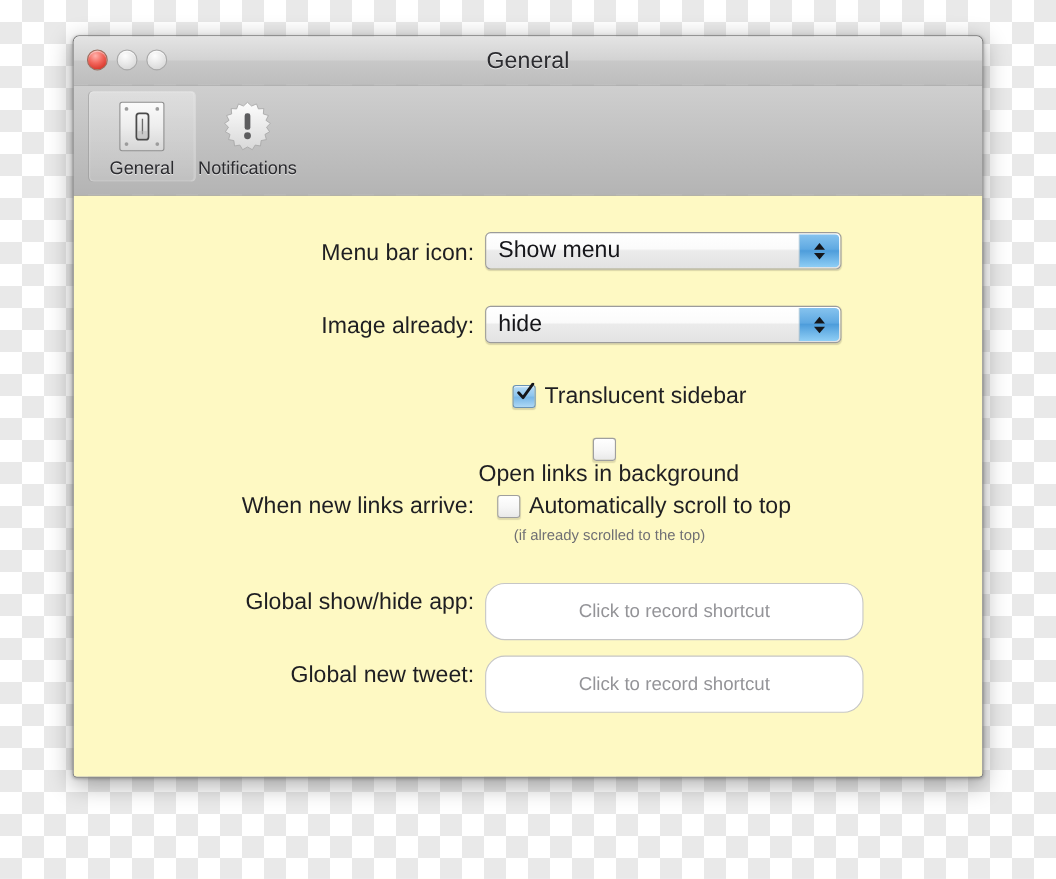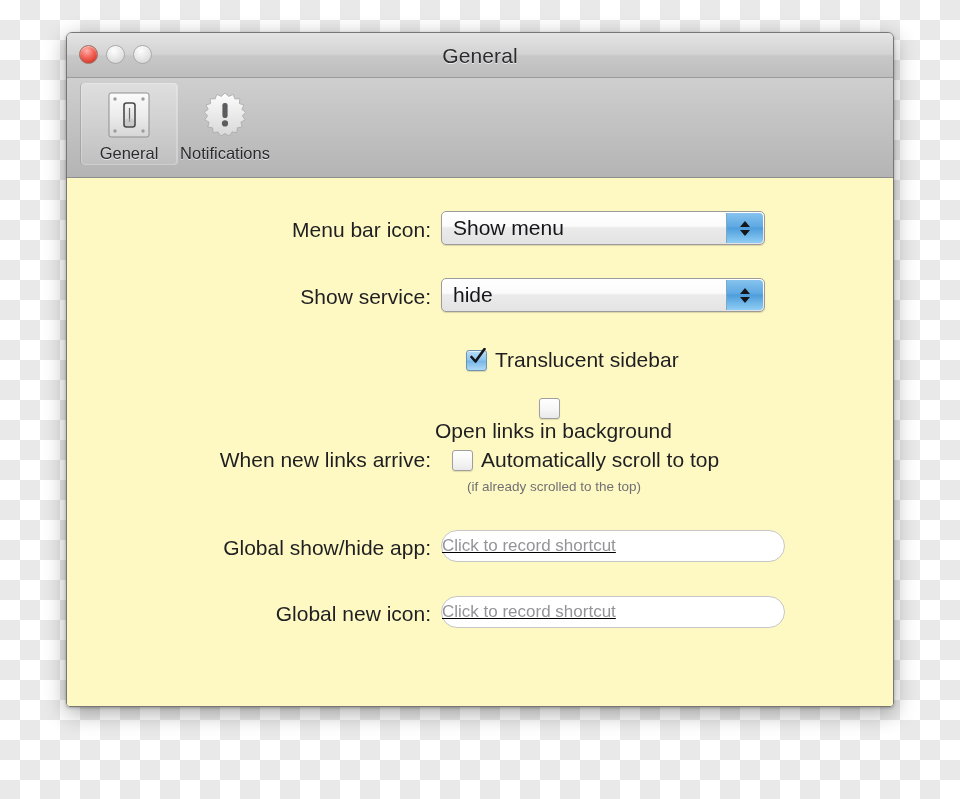--- a/index.html
+++ b/index.html
@@ -223,29 +223,29 @@
     font-size: 13.5px;
     color: #707074;
     white-space: nowrap;
   }
 
   
   .recorder {
     position: absolute;
     left: 374px;
     width: 344px;
-    height: 32px;
+    height: 52px;
     border-radius: 18px;
     border: 1px solid #c6c6c6;
     background: #ffffff;
     box-sizing: border-box;
     display: flex;
     align-items: center;
+    justify-content: center;
     cursor: default;
-    text-decoration: underline;
   }
   .recorder-text {
     font-size: 17px;
     color: #949498;
     white-space: nowrap;
   }
 </style>
 </head>
 <body>
 
@@ -317,21 +317,21 @@
 
     <div class="lblwrap" style="top:40px;">Menu bar icon:</div>
     <div class="popup" style="top:33px;">
       <span class="popup-value">Show menu</span>
       <span class="stepper">
         <span class="arrow-up"></span>
         <span class="arrow-dn"></span>
       </span>
     </div>
 
-    <div class="lblwrap" style="top:107px;">Show service:</div>
+    <div class="lblwrap" style="top:107px;">Image already:</div>
     <div class="popup" style="top:100px;">
       <span class="popup-value">hide</span>
       <span class="stepper">
         <span class="arrow-up"></span>
         <span class="arrow-dn"></span>
       </span>
     </div>
 
     <div class="cbrow" style="left:371px; top:170px;margin-left:28px;">
       <span class="checkbox on">
@@ -352,19 +352,19 @@
       <span class="checkbox off"></span>
       <span class="cb-label">Automatically scroll to top</span>
     </div>
     <div class="hint" style="left:400px; top:301px;">(if already scrolled to the top)</div>
 
     <div class="lblwrap" style="top:358px;">Global show/hide app:</div>
     <div class="recorder" style="top:352px;">
       <span class="recorder-text">Click to record shortcut</span>
     </div>
 
-    <div class="lblwrap" style="top:424px;">Global new icon:</div>
+    <div class="lblwrap" style="top:424px;">Global new tweet:</div>
     <div class="recorder" style="top:418px;">
       <span class="recorder-text">Click to record shortcut</span>
     </div>
 
   </div>
 </div>
 
 </body></html>

